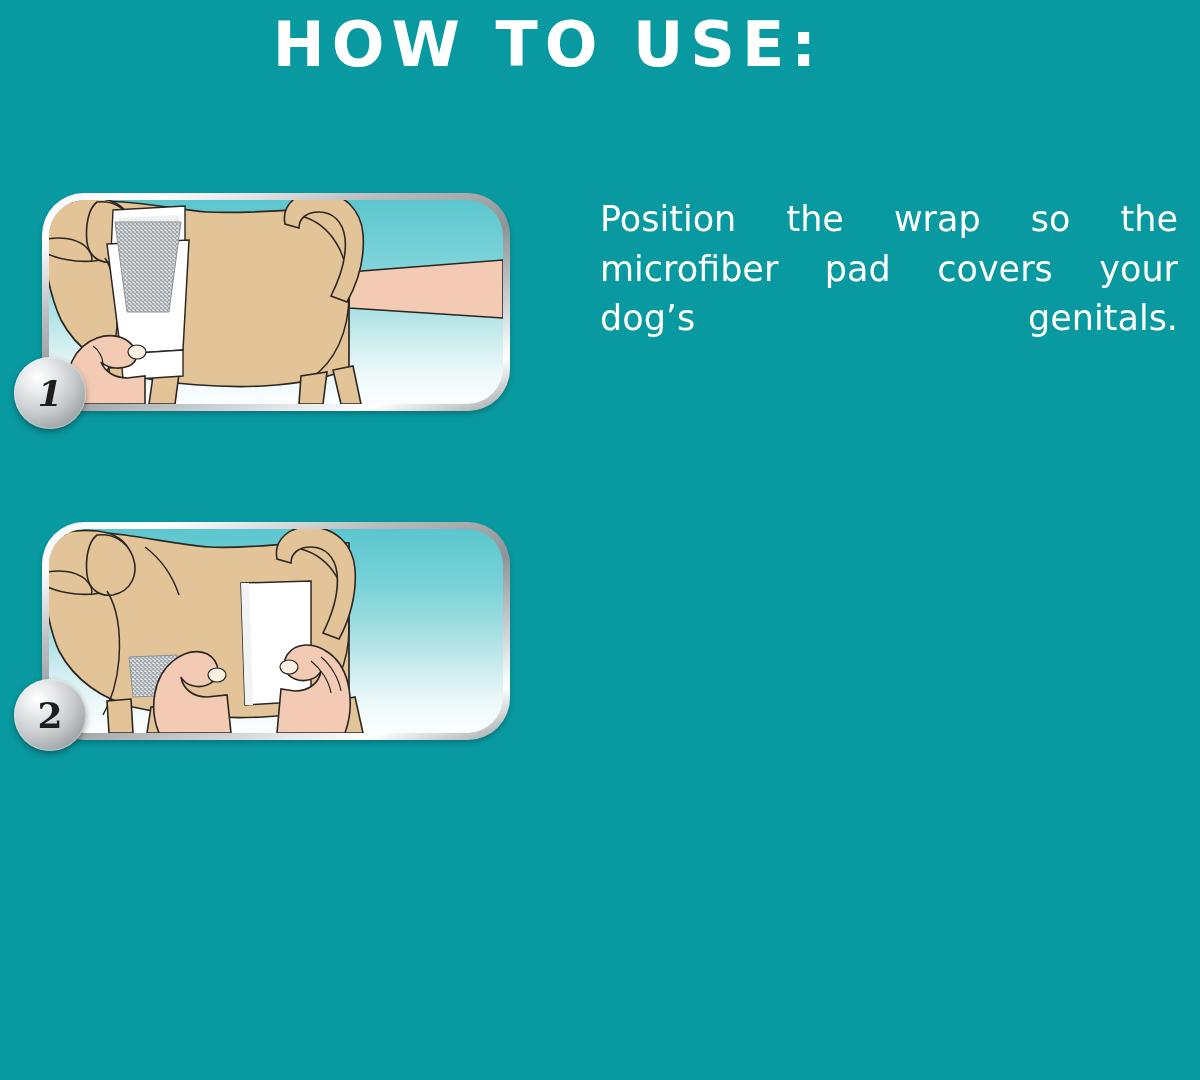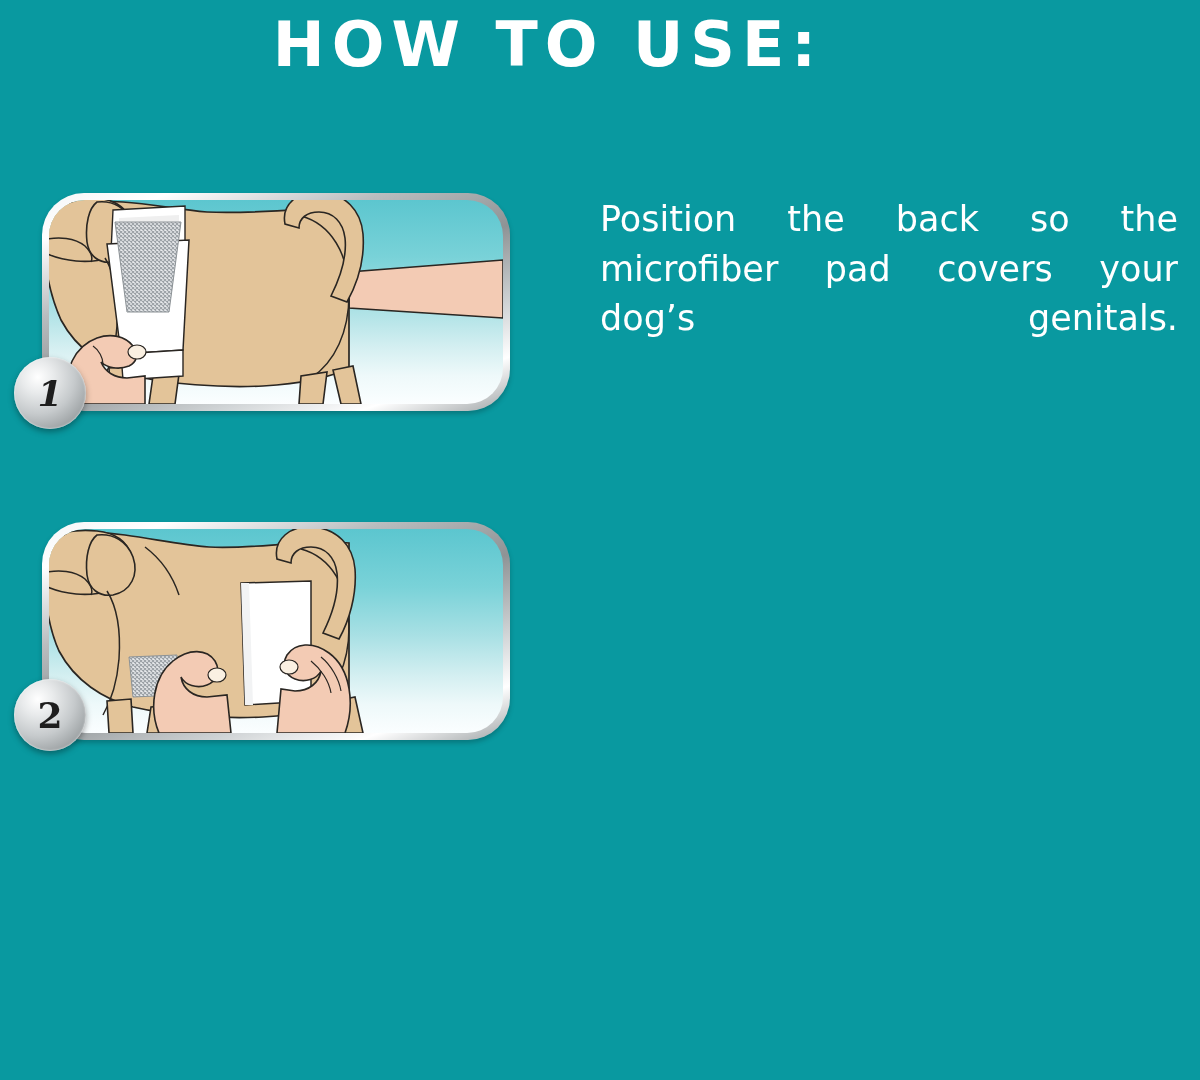--- a/index.html
+++ b/index.html
@@ -183,21 +183,21 @@
           <path d="M44 146 C50 150 54 158 54 164" fill="none" stroke="#2A2622" stroke-width="1.2"></path>
         </g>
       </svg>
     </div>
   </div>
 
   <div class="badge" id="badge-1">
     <span>1</span>
   </div>
 
-  <div class="copy" id="copy-1">Position the back so the microfiber pad covers your dog’s genitals.</div>
+  <div class="copy" id="copy-1">Position the wrap so the microfiber pad covers your dog’s genitals.</div>
 </div>
 
 <div class="step" id="step-2">
 
   <div class="panel">
     <div class="panel-inner">
       <svg viewBox="0 0 454 204" preserveAspectRatio="none">
         <defs>
           <pattern id="mesh2" width="4" height="4" patternUnits="userSpaceOnUse">
             <rect width="4" height="4" fill="#e9ebed"></rect>

